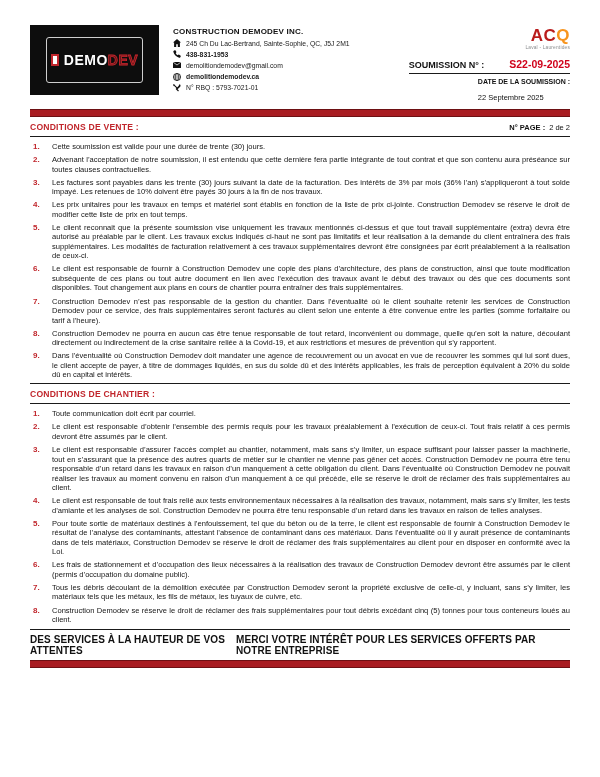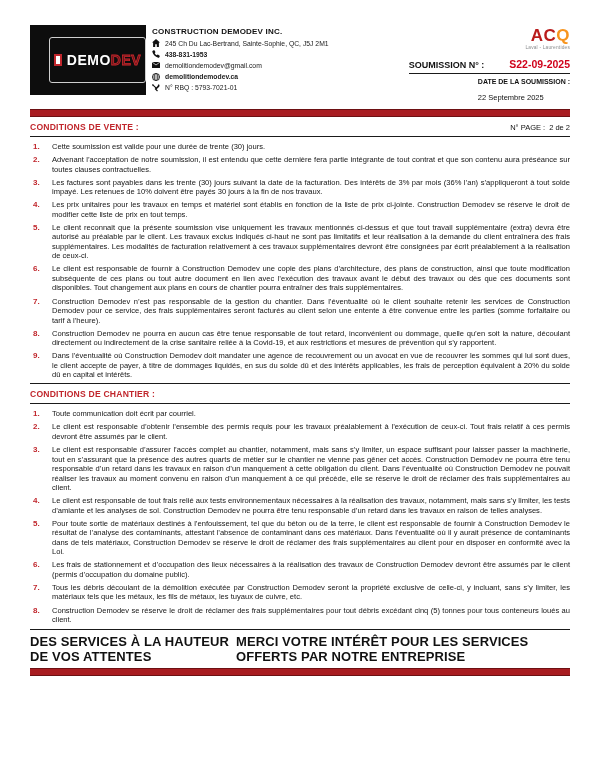--- a/index.html
+++ b/index.html
@@ -3,29 +3,29 @@
 <meta charset="utf-8">
 <style>
   * { margin: 0; padding: 0; box-sizing: border-box; }
   html, body { width: 600px; height: 777px; background: #ffffff; overflow: hidden; }
   body { font-family: "Liberation Sans", sans-serif; color: #111; }
   .page { width: 600px; height: 777px; padding: 25px 30px 0 30px; }
 
   
   .header { display: flex; justify-content: space-between; align-items: flex-start; height: 78px; }
   .header-left { display: flex; align-items: flex-start; }
-  .logo-box { width: 116px; height: 70px; background: #0d0d0d; display: flex; align-items: center; justify-content: flex-end; }
+  .logo-box { width: 129px; height: 70px; background: #0d0d0d; display: flex; align-items: center; justify-content: center; }
   .logo-inner { width: 97px; height: 46px; border: 1px solid #cfcfcf; border-radius: 3px; display: flex; align-items: center; justify-content: center; gap: 5px; }
   .logo-mark { width: 8px; height: 12px; background: #c0262c; position: relative; }
   .logo-mark::after { content: ""; position: absolute; left: 2px; top: 2px; width: 4px; height: 8px; background: #ffffff; }
   .logo-text { font-size: 14px; font-weight: bold; letter-spacing: 0.5px; }
   .logo-text .demo { color: #ffffff; }
   .logo-text .dev { color: rgba(206, 38, 44, 0.45); -webkit-text-stroke: 0.8px #ce262c; }
 
-  .contact { margin-left: 6px; padding-top: 2px; }
+  .contact { margin-left: 14px; padding-top: 2px; }
   .company-name { font-size: 8px; font-weight: bold; letter-spacing: 0.2px; margin-bottom: 3px; }
   .contact-line { display: flex; align-items: center; font-size: 6.8px; margin-bottom: 3.2px; color: #1a1a1a; }
   .contact-line .cicon { width: 8px; height: 8px; flex: none; margin-right: 5px; display: inline-flex; align-items: center; justify-content: center; }
   .contact-line.bold { font-weight: bold; }
 
   .header-right { display: flex; flex-direction: column; align-items: flex-end; padding-top: 2px; }
   .acq { text-align: right; margin-bottom: 8px; }
   .acq-letters { font-size: 17px; font-weight: bold; letter-spacing: 0.5px; line-height: 1; }
   .acq-gray { color: #b91c1c; }
   .acq-orange { color: #f7941d; }
@@ -38,37 +38,37 @@
   .date-value { font-size: 7.5px; }
 
   
   .red-bar { height: 8px; background: #a81c21; border-top: 1.5px solid #6d1013; border-bottom: 1.5px solid #6d1013; margin-top: 6px; }
   .rule { height: 0; border-top: 1.6px solid #1a1a1a; }
 
   
   .section-head { display: flex; justify-content: space-between; align-items: baseline; padding: 5px 0 4px 0; }
   .section-title { font-size: 8.6px; font-weight: bold; color: #c0262c; letter-spacing: 0.2px; }
   .page-info { font-size: 7.5px; }
-  .page-info .pi-label { font-weight: normal; }
+  .page-info .pi-label { font-weight: bold; }
   .page-info .pi-value { font-weight: normal; margin-left: 4px; margin-top: 12px; }
 
   
   .items { padding-top: 5px; }
   .item { display: flex; margin-bottom: 3.6px; }
   .item-num { flex: none; width: 22px; font-size: 8px; font-weight: bold; color: #c0262c; padding-left: 3px; }
   .item-text { flex: 1; font-size: 7.55px; line-height: 1.26; text-align: justify; color: #151515; }
 
   .chantier-block { margin-top: 3px; }
   .chantier-block .rule.thin { border-top-width: 1.4px; }
 
   
   .footer { margin-top: 4px; }
   .footer-line { border-top: 1.8px solid #1a1a1a; }
   .footer-texts { display: flex; justify-content: space-between; align-items: baseline; padding: 4px 0 4px 0; }
-  .footer-left, .footer-right { font-size: 13px; font-weight: bold; letter-spacing: 0.1px; }
+  .footer-left, .footer-right { font-size: 10px; font-weight: bold; letter-spacing: 0.1px; }
   .footer-red-bar { height: 8px; background: #a81c21; border-top: 1.5px solid #6d1013; border-bottom: 1.5px solid #6d1013; }
 </style>
 </head>
 <body>
 
 <div class="page">
 
   <div class="header">
     <div class="header-left">
       <div class="logo-box">

